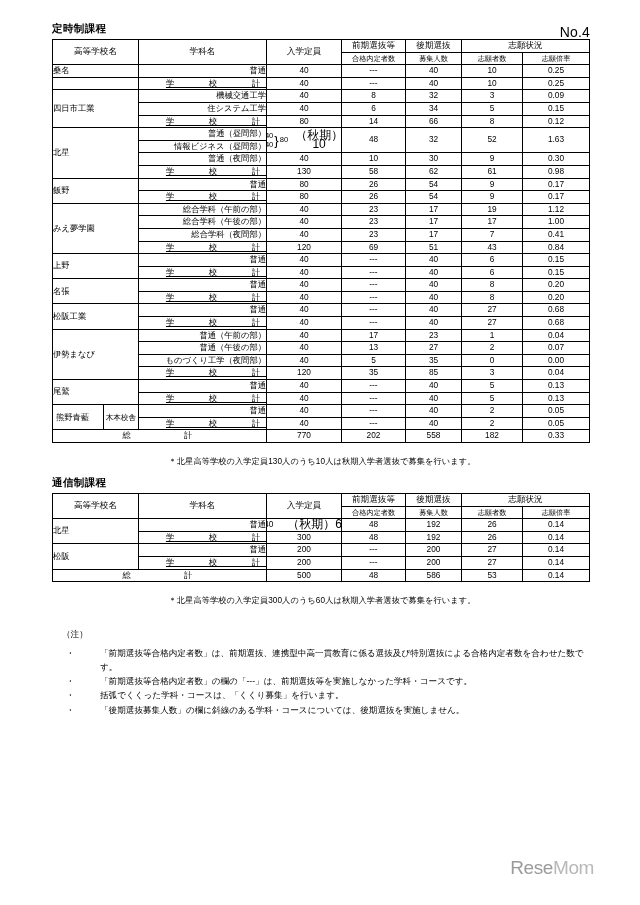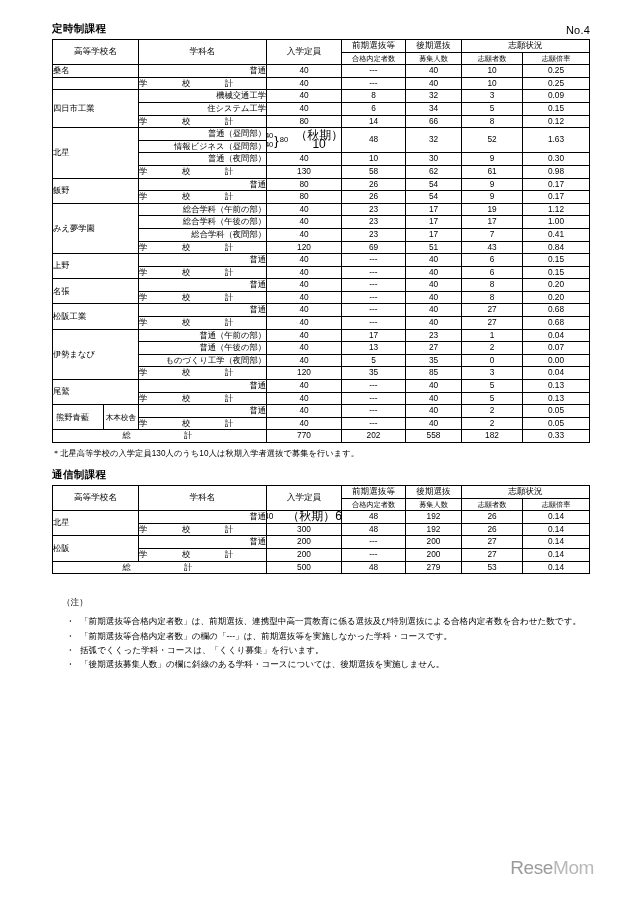--- a/index.html
+++ b/index.html
@@ -19,21 +19,21 @@
     position: relative;
     width: 640px;
     height: 905px;
     box-sizing: border-box;
     padding: 22px 48px 0 52px;
   }
   .page-no {
     position: absolute;
     right: 50px;
     top: 24px;
-    font-size: 11px;
+    font-size: 14px;
     letter-spacing: 0.2px;
   }
   .section-title {
     font-size: 10.5px;
     font-weight: bold;
     margin: 0 0 3px 0;
     letter-spacing: 0.4px;
   }
   table.grid {
     border-collapse: collapse;
@@ -65,36 +65,38 @@
     text-align: left;
   }
   td.dept {
     padding-left: 4px;
     text-align: right;
   }
   td.num {
     text-align: center;
   }
   td.sum {
-    text-align: left;
+    text-align: right;
     padding-left: 14px;
     letter-spacing: 6px;
+    text-decoration: underline;
   }
   td.total {
     text-align: center;
     letter-spacing: 4px;
     margin-left: 36px;
   }
   .bold-top {
     border-top: 1.6px solid #000 !important;
   }
   .note {
     font-size: 8.2px;
-    margin: 5px 0 9px 0;
+    margin: 13px 0 9px 0;
     letter-spacing: 0.1px;
+    text-align: center;
   }
   .notes-block {
     margin-top: 22px;
     font-size: 8.6px;
     line-height: 1.55;
   }
   .notes-head {
     margin-left: 10px;
     margin-bottom: 6px;
   }
@@ -102,20 +104,21 @@
     display: flex;
     margin-left: 14px;
     margin-bottom: 1px;
   }
   .note-bullet {
     width: 14px;
     flex: none;
   }
   .note-text {
     flex: 1;
+    margin-left: 20px;
   }
   .kitaboshi-cell {
     position: relative;
   }
   .brace-wrap {
     position: relative;
     display: flex;
     align-items: center;
     justify-content: center;
     height: 100%;
@@ -531,27 +534,28 @@
         <td class="num">200</td>
         <td class="num">---</td>
         <td class="num">200</td>
         <td class="num">27</td>
         <td class="num">0.14</td>
       </tr>
       <tr>
         <td class="total bold-top" colspan="2">総　　　　計</td>
         <td class="num bold-top">500</td>
         <td class="num bold-top">48</td>
-        <td class="num bold-top">279</td>
+        <td class="num bold-top">586</td>
         <td class="num bold-top">53</td>
         <td class="num bold-top">0.14</td>
       </tr>
     </tbody>
   </table>
 
+  <div class="note">＊北星高等学校の入学定員300人のうち60人は秋期入学者選抜で募集を行います。</div>
 
   <div class="notes-block">
     <div class="notes-head">（注）</div>
 
     <div class="note-item">
       <span class="note-bullet">・</span>
       <span class="note-text">「前期選抜等合格内定者数」は、前期選抜、連携型中高一貫教育に係る選抜及び特別選抜による合格内定者数を合わせた数です。</span>
     </div>
     <div class="note-item">
       <span class="note-bullet">・</span>

